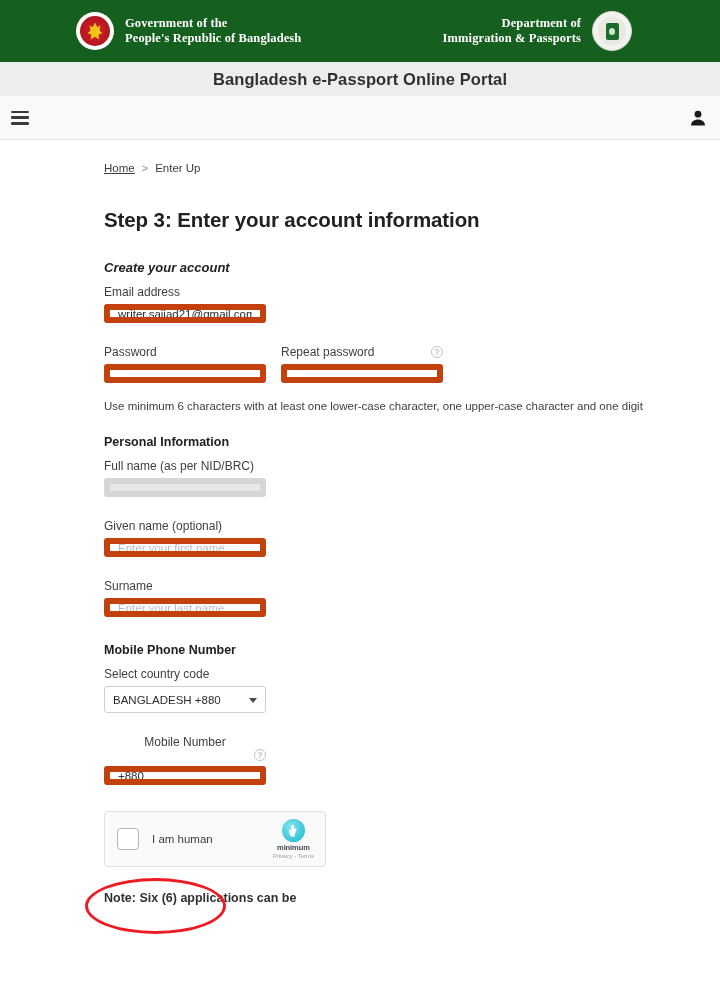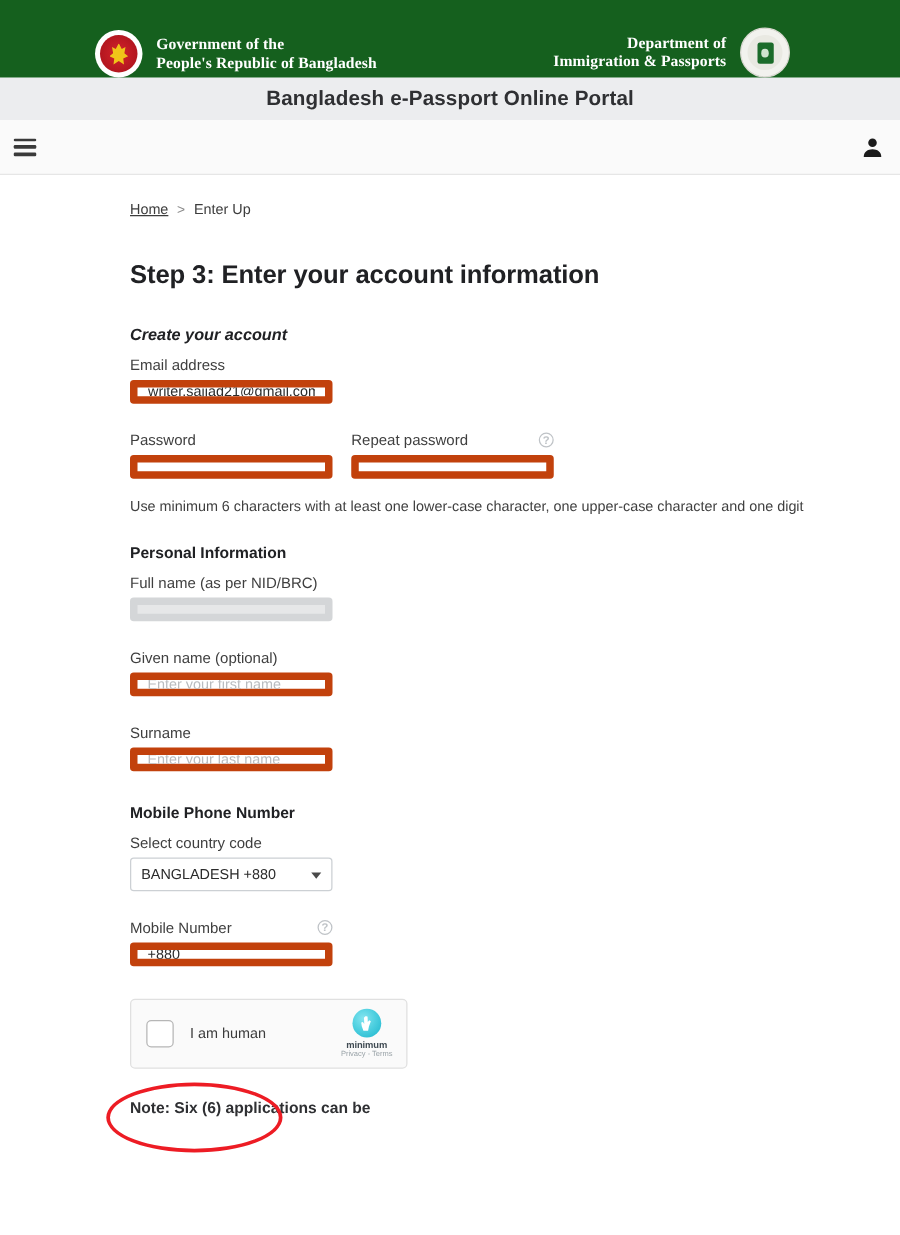--- a/index.html
+++ b/index.html
@@ -10,21 +10,21 @@
     overflow: hidden;
     background: #ffffff;
     font-family: "Liberation Sans", sans-serif;
   }
 
   
   .gov-bar {
     height: 62px;
     background: #15601E;
     display: flex;
-    align-items: flex-end;
+    align-items: center;
     justify-content: space-between;
     padding: 0 88px 0 76px;
     position: relative;
   }
   .gov-left, .gov-right {
     display: flex;
     align-items: center;
     gap: 11px;
   }
   .gov-text {
@@ -450,21 +450,21 @@
       <select>
         <option>BANGLADESH +880</option>
       </select>
       <span class="select-arrow"></span>
     </div>
   </div>
 
   <div class="gap-md"></div>
 
   <div class="col">
-    <div class="field-label" style="width:162px;">
+    <div class="field-label" style="width:162px;flex-direction:column;">
       <span>Mobile Number</span>
       <span class="help help-icon">?</span>
     </div>
     <input class="inp" type="text" value="+880" style="">
   </div>
 
   <div class="captcha">
     <div class="captcha-box"></div>
     <div class="captcha-label">I am human</div>
     <div class="captcha-brand">

